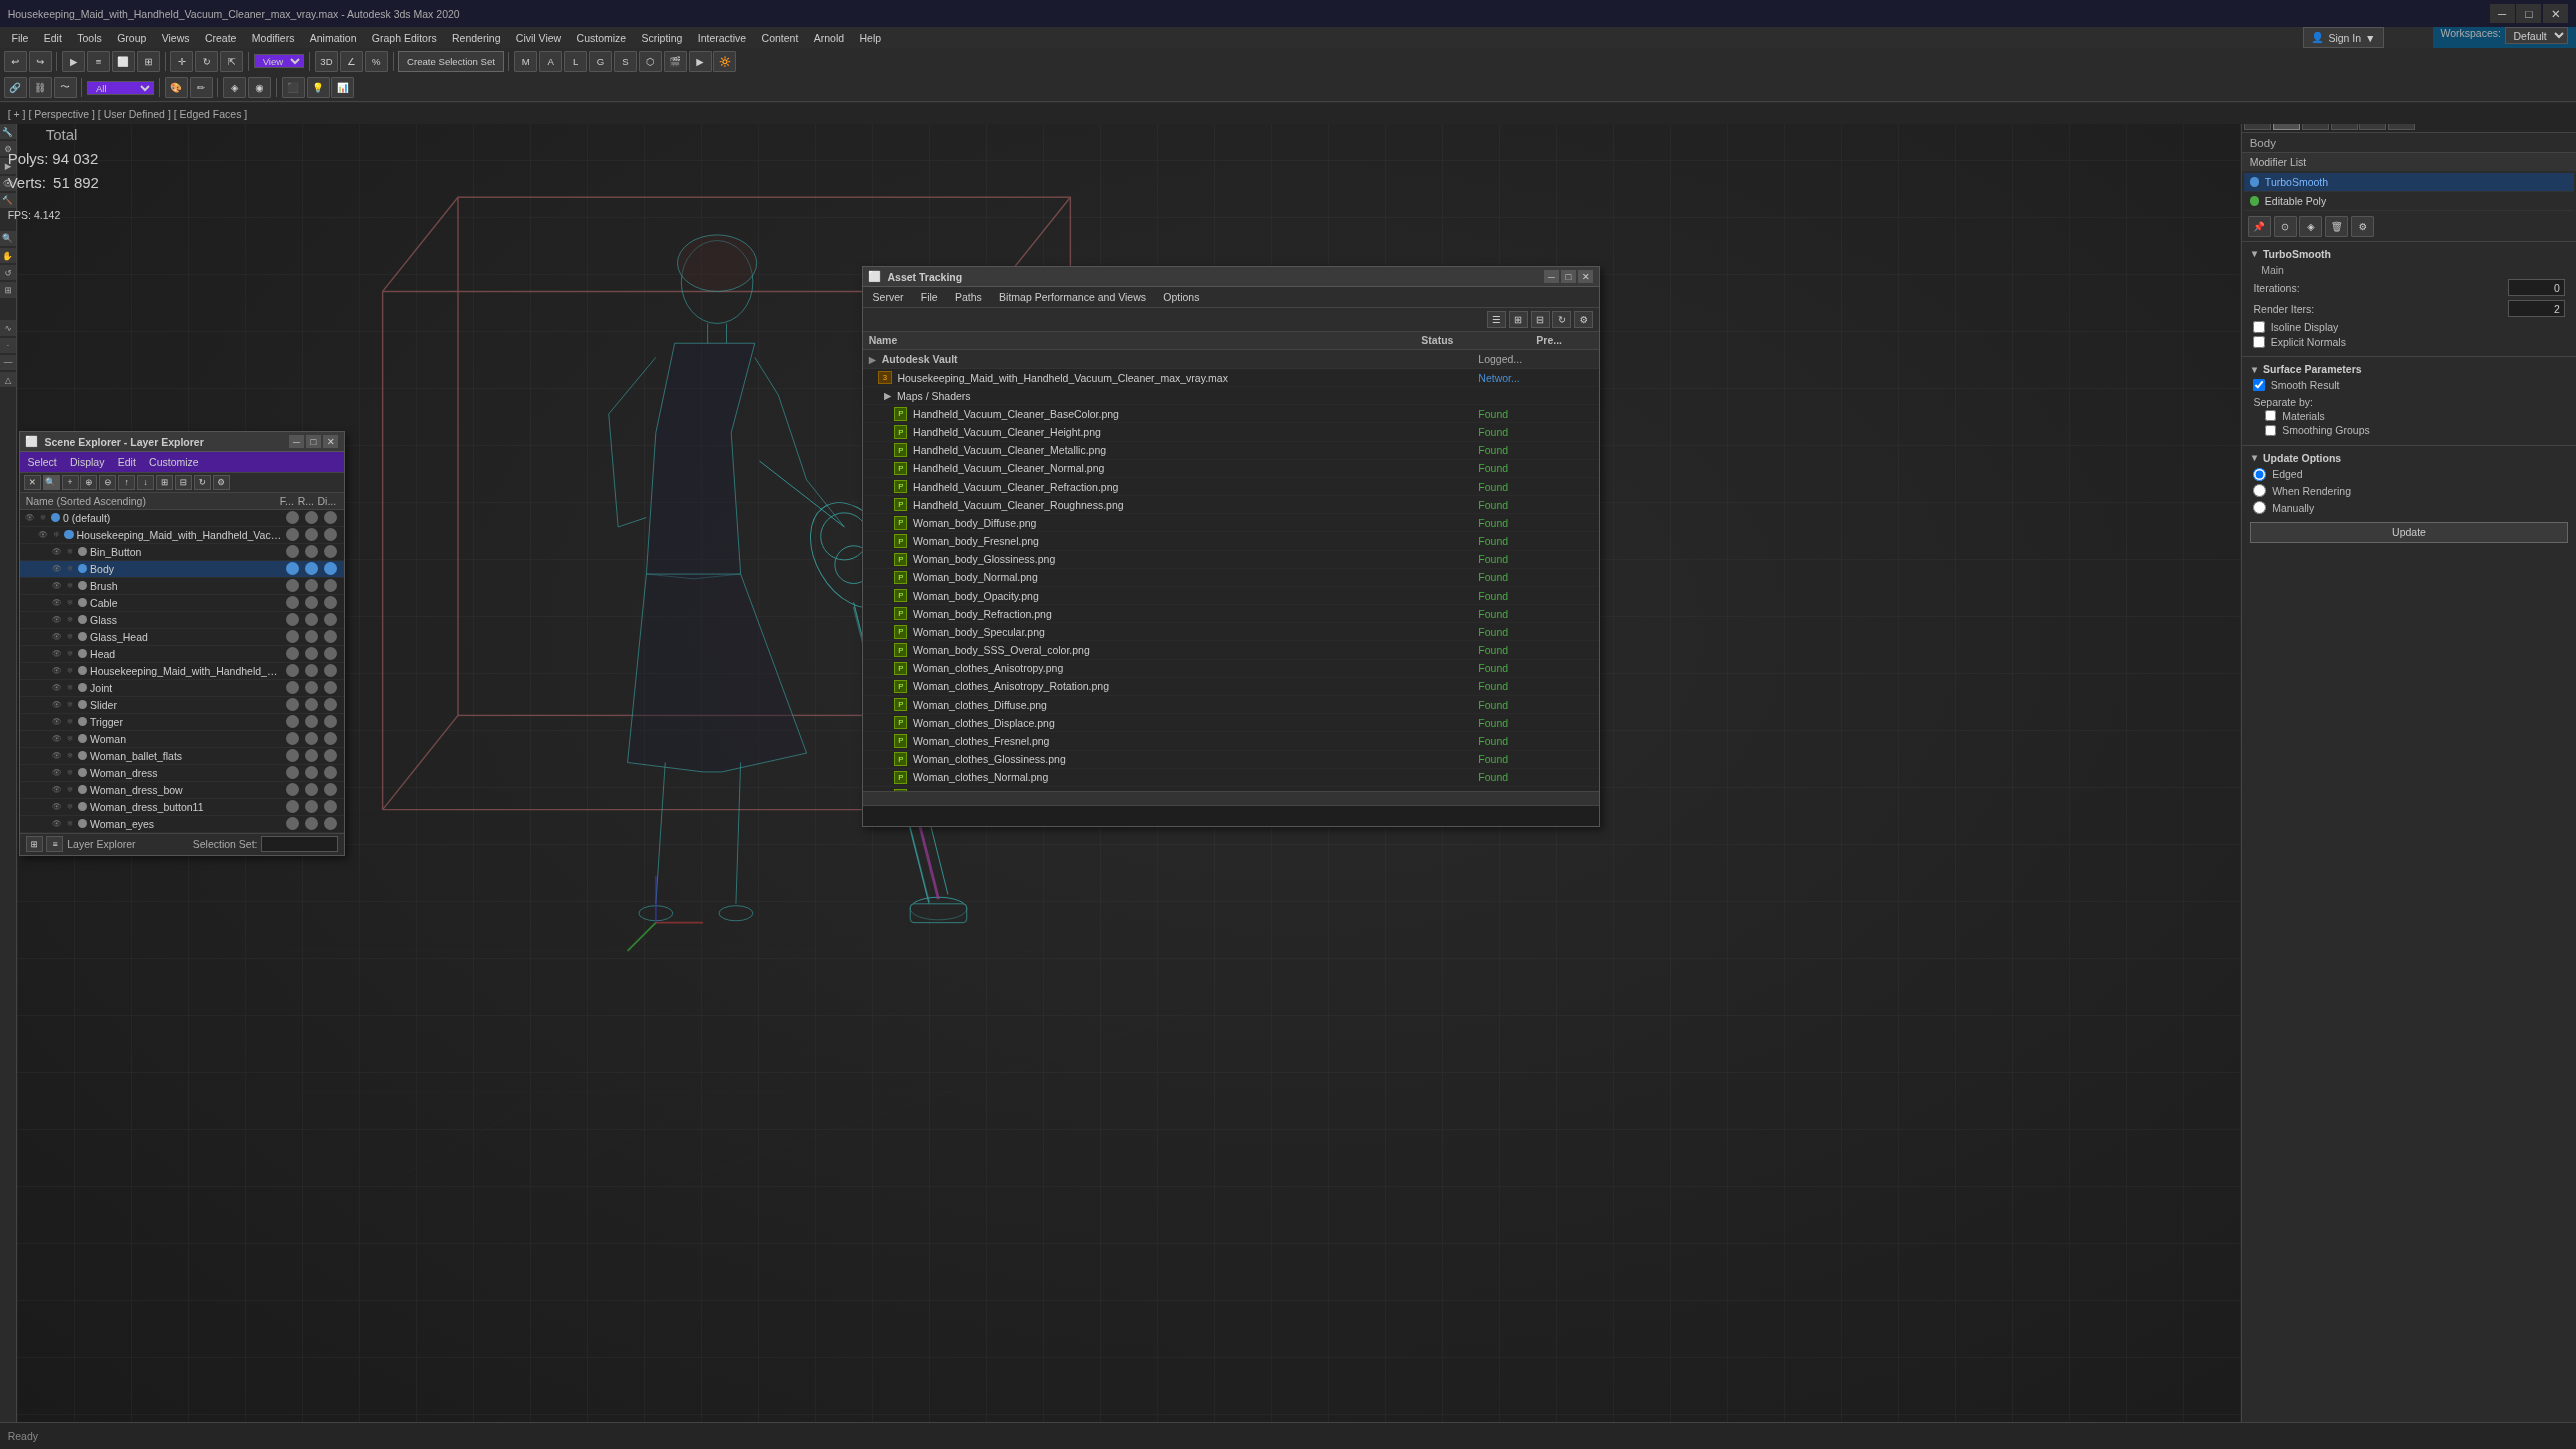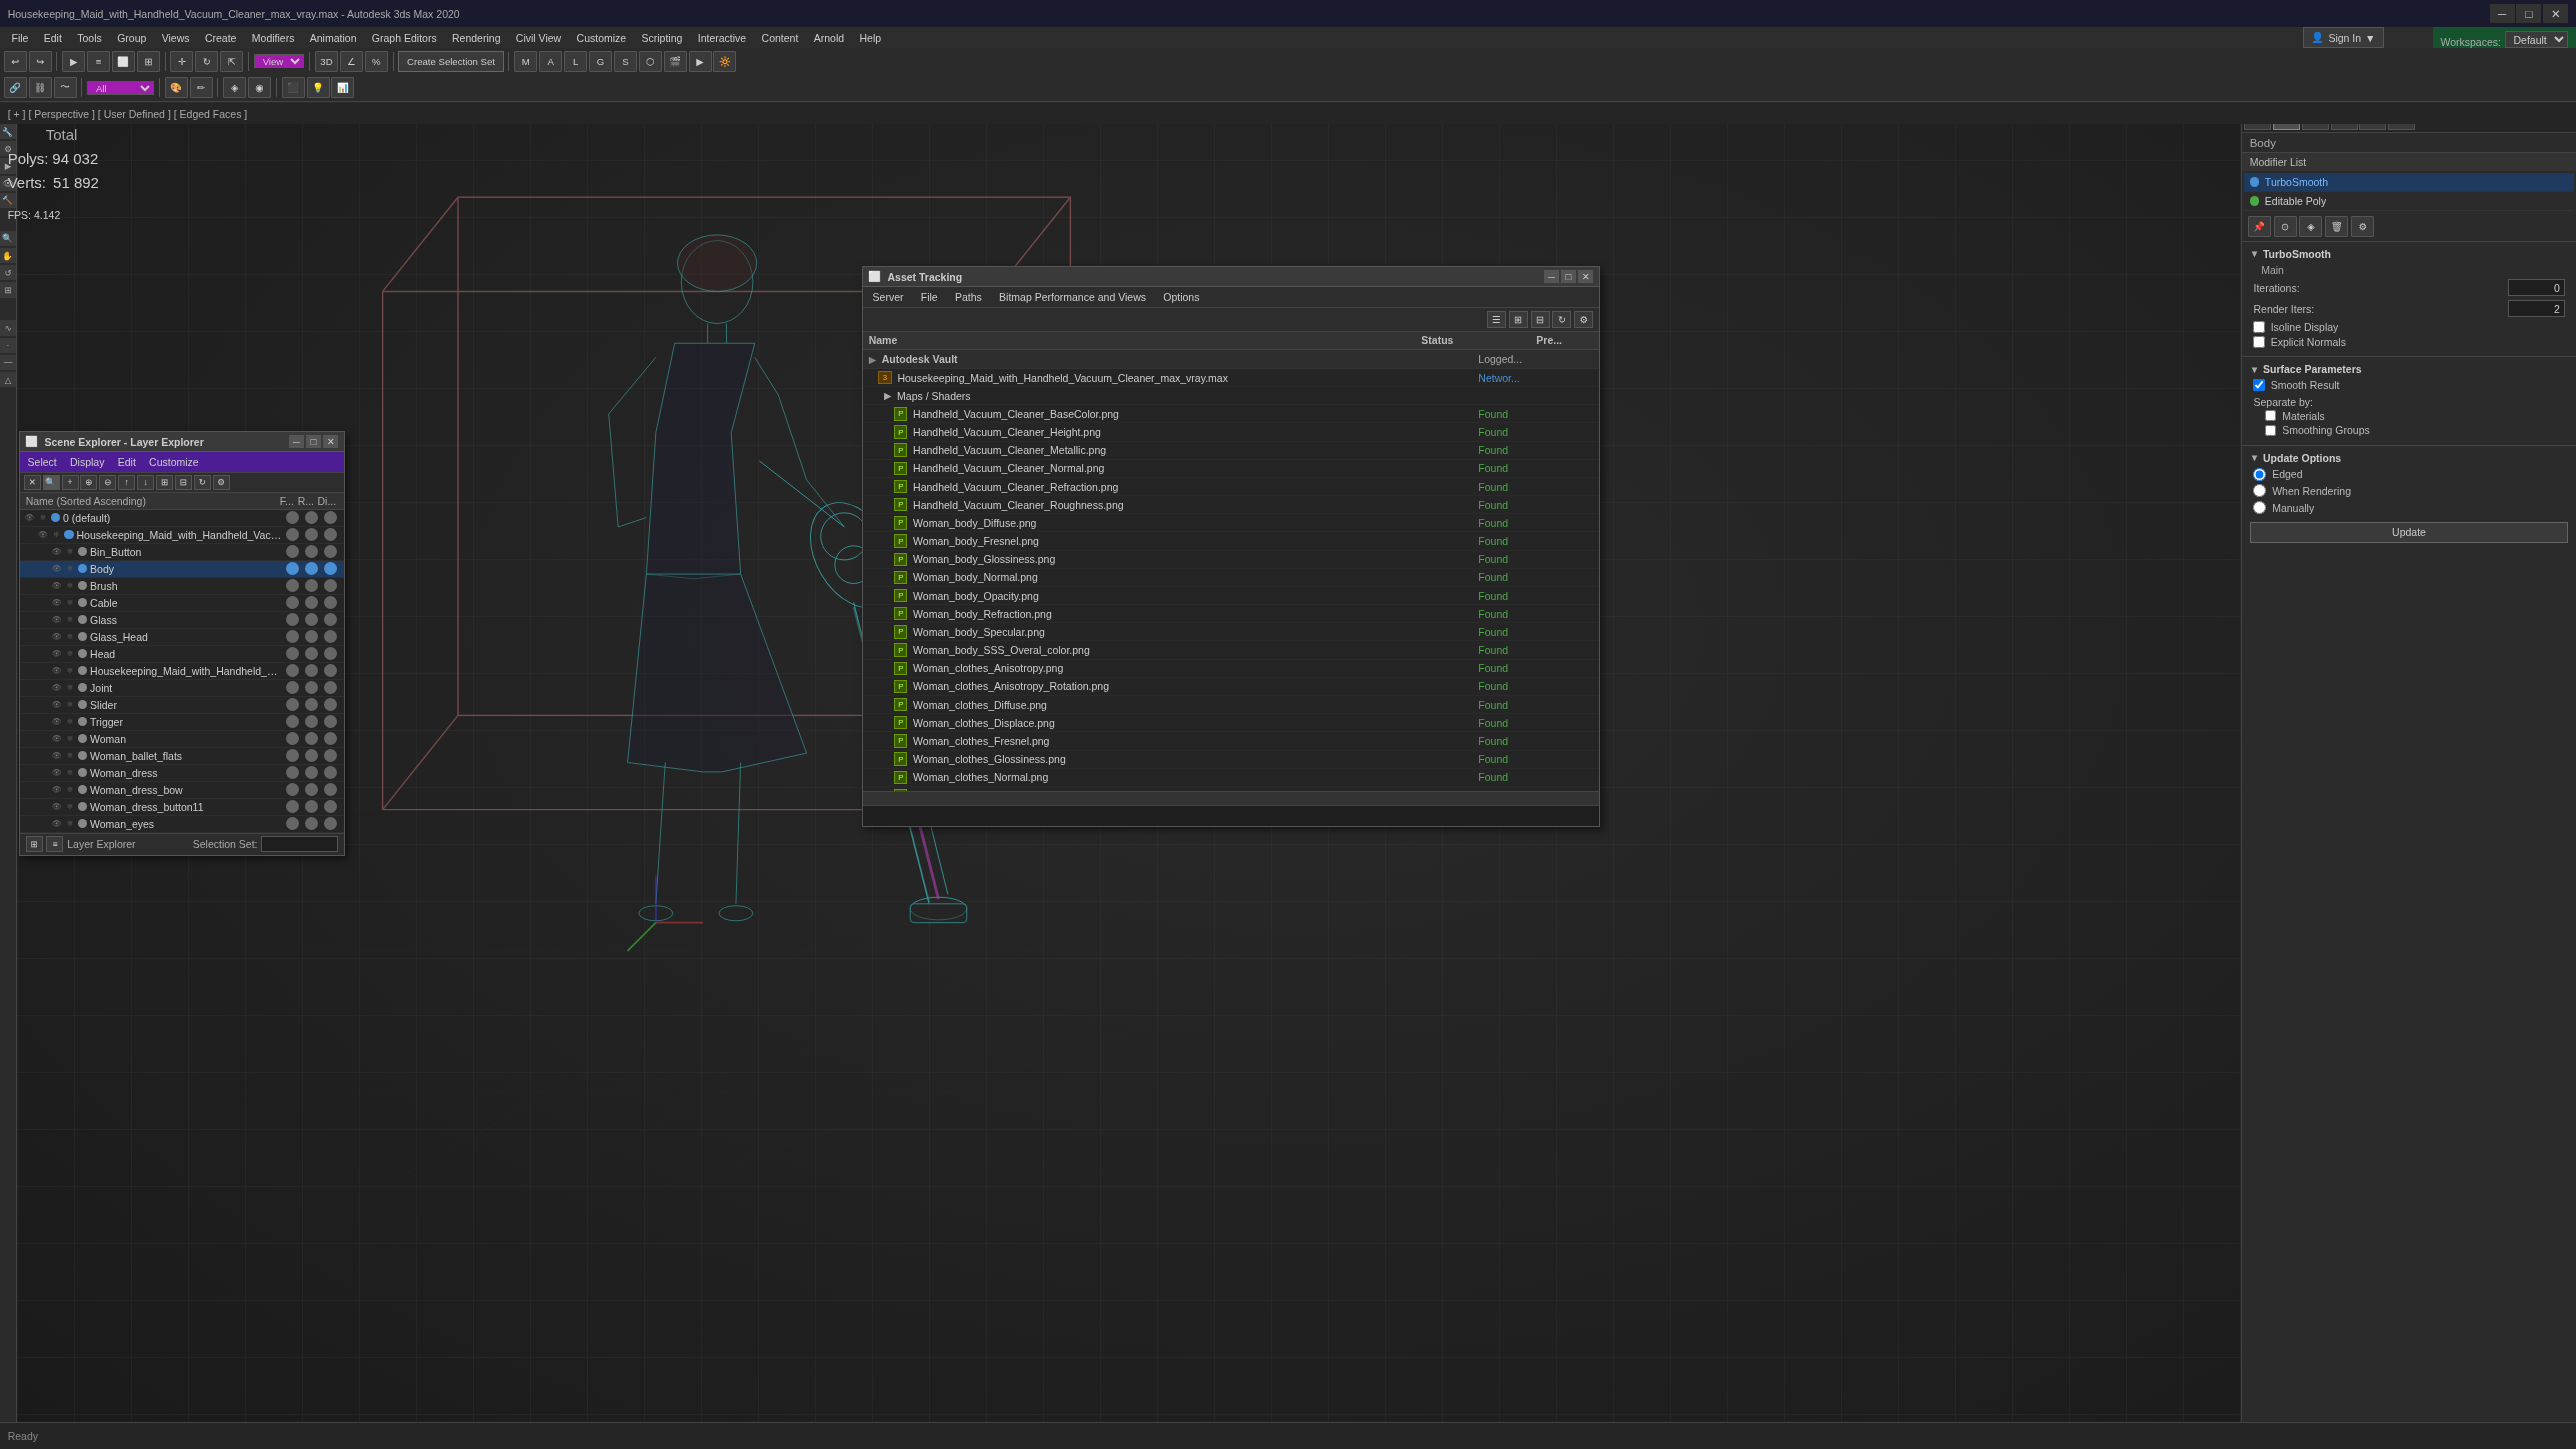--- a/index.html
+++ b/index.html
@@ -115,21 +115,21 @@
       border-radius: 1px;
     }
     .tb-sep {
       width: 1px;
       height: 19px;
       background: #555;
       margin: 0 2.9px;
     }
     .tb-dropdown {
       height: 14px;
-      background: #a21caf;
+      background: #6d28d9;
       border: 1px solid #555;
       color: #ccc;
       font-size: 9.6px;
       padding: 0 3.8px;
       cursor: pointer;
     }
     .create-selection-btn {
       height: 21px;
       background: #3a3a3a;
       border: 1px solid #666;
@@ -689,23 +689,23 @@
       margin-right: 15.3px;
     }
 
     
     #workspaces-bar {
       position: absolute;
       top: 27px;
       right: 0;
       height: 21px;
       display: flex;
-      align-items: flex-end;
+      align-items: flex-start;
       padding: 0 7.7px;
-      background: #14532d;
+      background: #0c4a6e;
       z-index: 200;
     }
     .ws-label {
       color: #aaa;
       font-size: 10.5px;
       margin-right: 3.8px;
     }
     .ws-dropdown {
       height: 17px;
       background: #3a3a3a;

